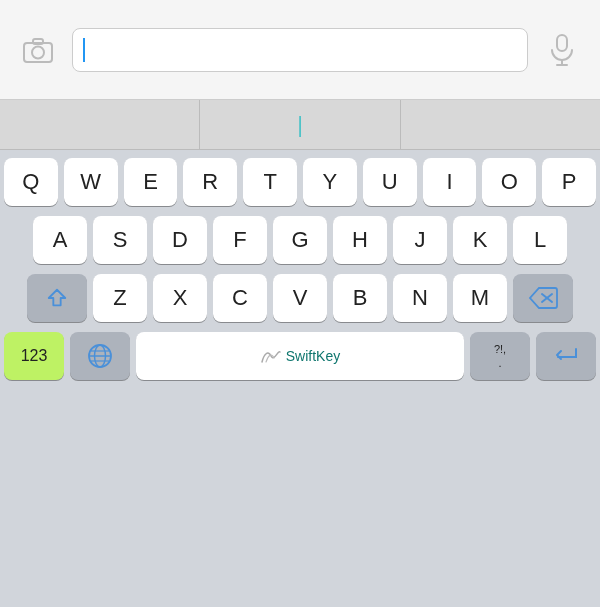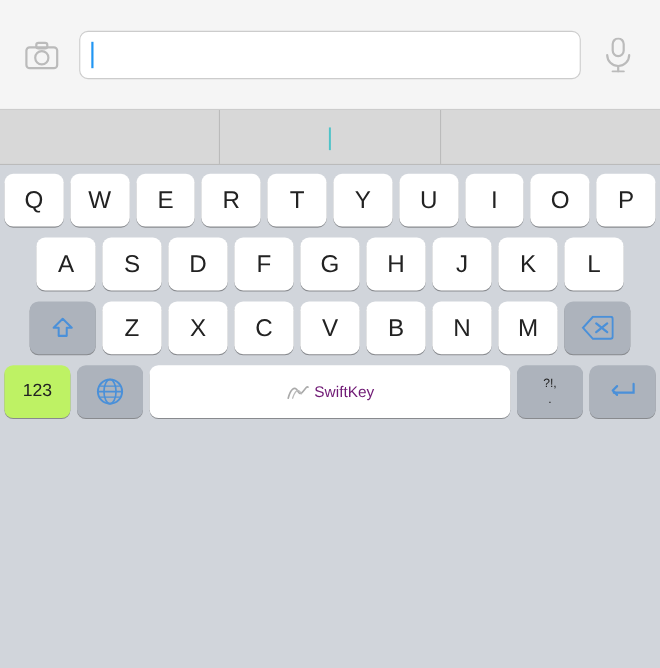--- a/index.html
+++ b/index.html
@@ -290,21 +290,21 @@
   <line x1="4" y1="8" x2="22" y2="8" stroke="#4a90d9" stroke-width="1.2"></line>
   <line x1="4" y1="18" x2="22" y2="18" stroke="#4a90d9" stroke-width="1.2"></line>
 </svg>
       </div>
       <div class="key space-key">
         <div class="swiftkey-logo">
   <svg width="22" height="16" viewBox="0 0 22 16" fill="none">
     <path d="M2 14 C4 6, 8 2, 11 8 C14 14, 18 2, 20 4" stroke="#aaa" stroke-width="1.5" fill="none" stroke-linecap="round"></path>
     <path d="M6 14 C8 8, 11 4, 14 10" stroke="#bbb" stroke-width="1.2" fill="none" stroke-linecap="round"></path>
   </svg>
-  <span style="color:#701a75; font-size:14px;">SwiftKey</span>
+  <span style="color:#0f766e; font-size:14px;">SwiftKey</span>
 </div>
       </div>
       <div class="key punct-key">
         <div class="punct-lines">?!,<br>.</div>
       </div>
       <div class="key enter-key">
         <svg width="28" height="22" viewBox="0 0 28 22" fill="none">
   <path d="M24 4v8H6" stroke="#4a90d9" stroke-width="2" stroke-linecap="round"></path>
   <path d="M9 14l-4-4 4-4" stroke="#4a90d9" stroke-width="2" stroke-linecap="round" stroke-linejoin="round"></path>
 </svg>

